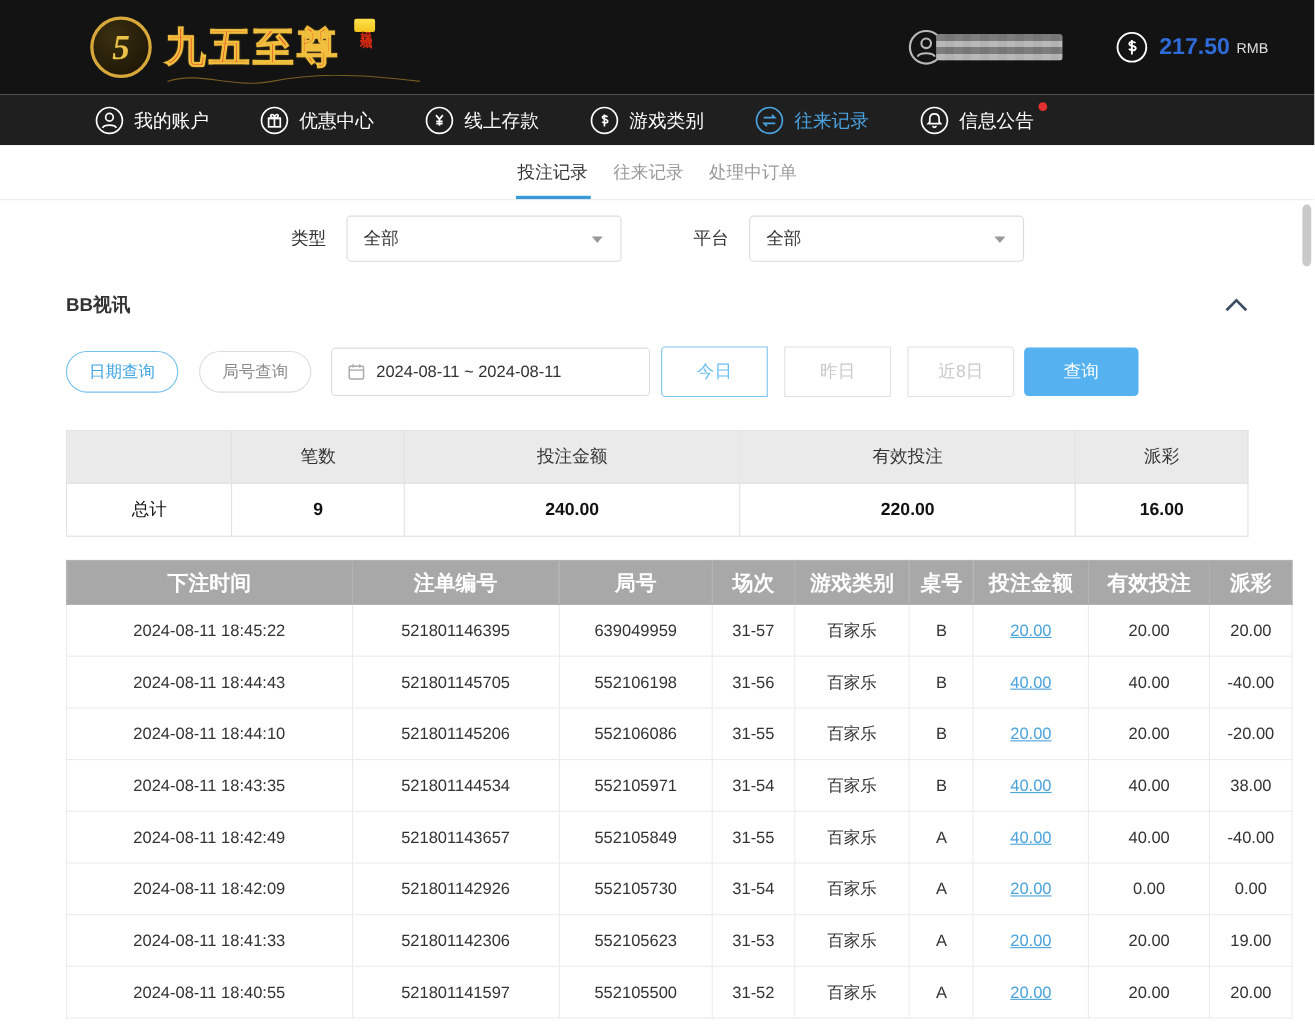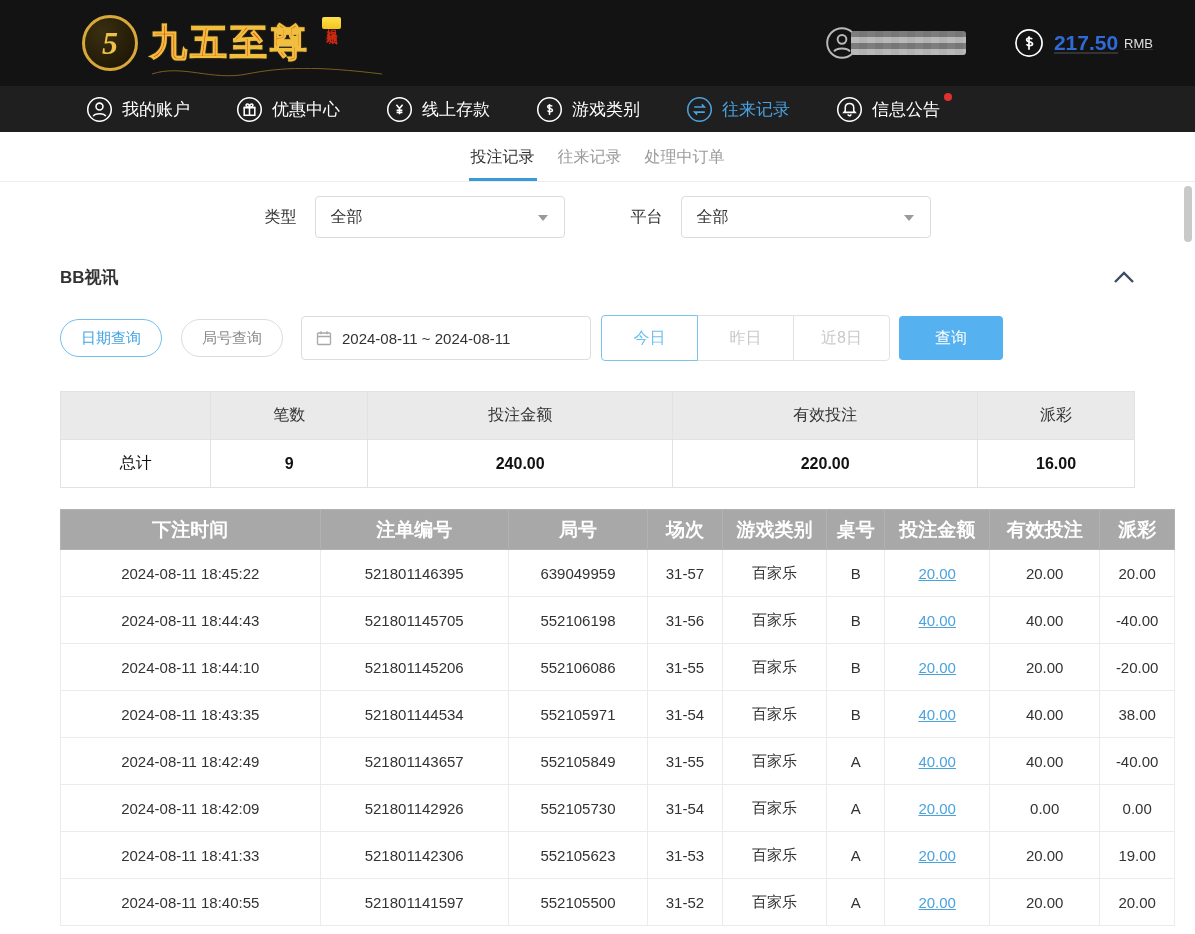--- a/index.html
+++ b/index.html
@@ -21,21 +21,21 @@
   .logo-text {
     font-size:37px; font-weight:700; letter-spacing:3px; color:#e5311f;
     -webkit-text-stroke:1px #f0bf3e; text-shadow:0 0 2px #c89a2e;
   }
   .logo-badge {
     writing-mode:vertical-rl; background:linear-gradient(#ffe14d,#f2c51d);
     color:#d02a12; font-size:11px; font-weight:700; padding:3px 2px;
     border-radius:2px; align-self:flex-start; margin-top:2px; letter-spacing:2px;
   }
   .flourish { position:absolute; left:70px; bottom:-9px; }
-  .topbar-right { margin-left:auto; display:flex; align-items:center;text-decoration:underline; }
+  .topbar-right { margin-left:auto; display:flex; align-items:center; }
   .censored {
     width:115px; height:24px; border-radius:3px; margin-left:-8px;
     background-image:
       repeating-linear-gradient(0deg, rgba(190,190,190,.85) 0 6px, rgba(120,120,120,.85) 6px 12px),
       repeating-linear-gradient(90deg, #9a9a9a 0 8px, #6e6e6e 8px 16px);
     filter: blur(0.7px);
   }
   .coin-icon { margin-left:48px; }
   .balance { font-size:21px; font-weight:700; color:#2f6bd8; margin-left:10px; }
   .currency { font-size:13px; color:#e0e0e0; margin-left:6px; }
@@ -73,21 +73,21 @@
 
   
   .querybar { margin:26px 60px 0; display:flex; align-items:center; }
   .pill { height:38px; padding:0 20px; border-radius:19px; background:#fff; font-size:15px; display:flex; align-items:center; cursor:pointer; }
   .pill.active { border:1px solid #72bfee; color:#3fa4e3; }
   .pill.inactive { border:1px solid #dcdcdc; color:#8a8a8a; margin-left:19px; }
   .date-box {
     margin-left:18px; width:290px; height:44px; border:1px solid #dcdcdc; border-radius:4px;
     display:flex; align-items:center; gap:10px; padding:12px 14px; font-size:15px; color:#333; cursor:pointer;
   }
-  .btn-group { margin-left:10px; display:flex; }
+  .btn-group { margin-left:10px; display:flex;gap:16px; }
   .gbtn { width:97px; height:46px; background:#fff; font-size:16px; display:flex; align-items:center; justify-content:center; cursor:pointer; border:1px solid #e2e2e2; color:#c9c9c9; }
   .gbtn + .gbtn { margin-left:-1px; }
   .gbtn:first-child { border-radius:4px 0 0 4px; }
   .gbtn:last-child { border-radius:0 4px 4px 0; }
   .gbtn.active { border-color:#7cc3ee; color:#6cc0f2; z-index:1; }
   .search-btn {
     margin-left:9px; width:104px; height:44px; background:#55b1ef; color:#fff; font-size:16px;
     border:none; border-radius:4px; display:flex; align-items:center; justify-content:center; cursor:pointer;
   }
 

